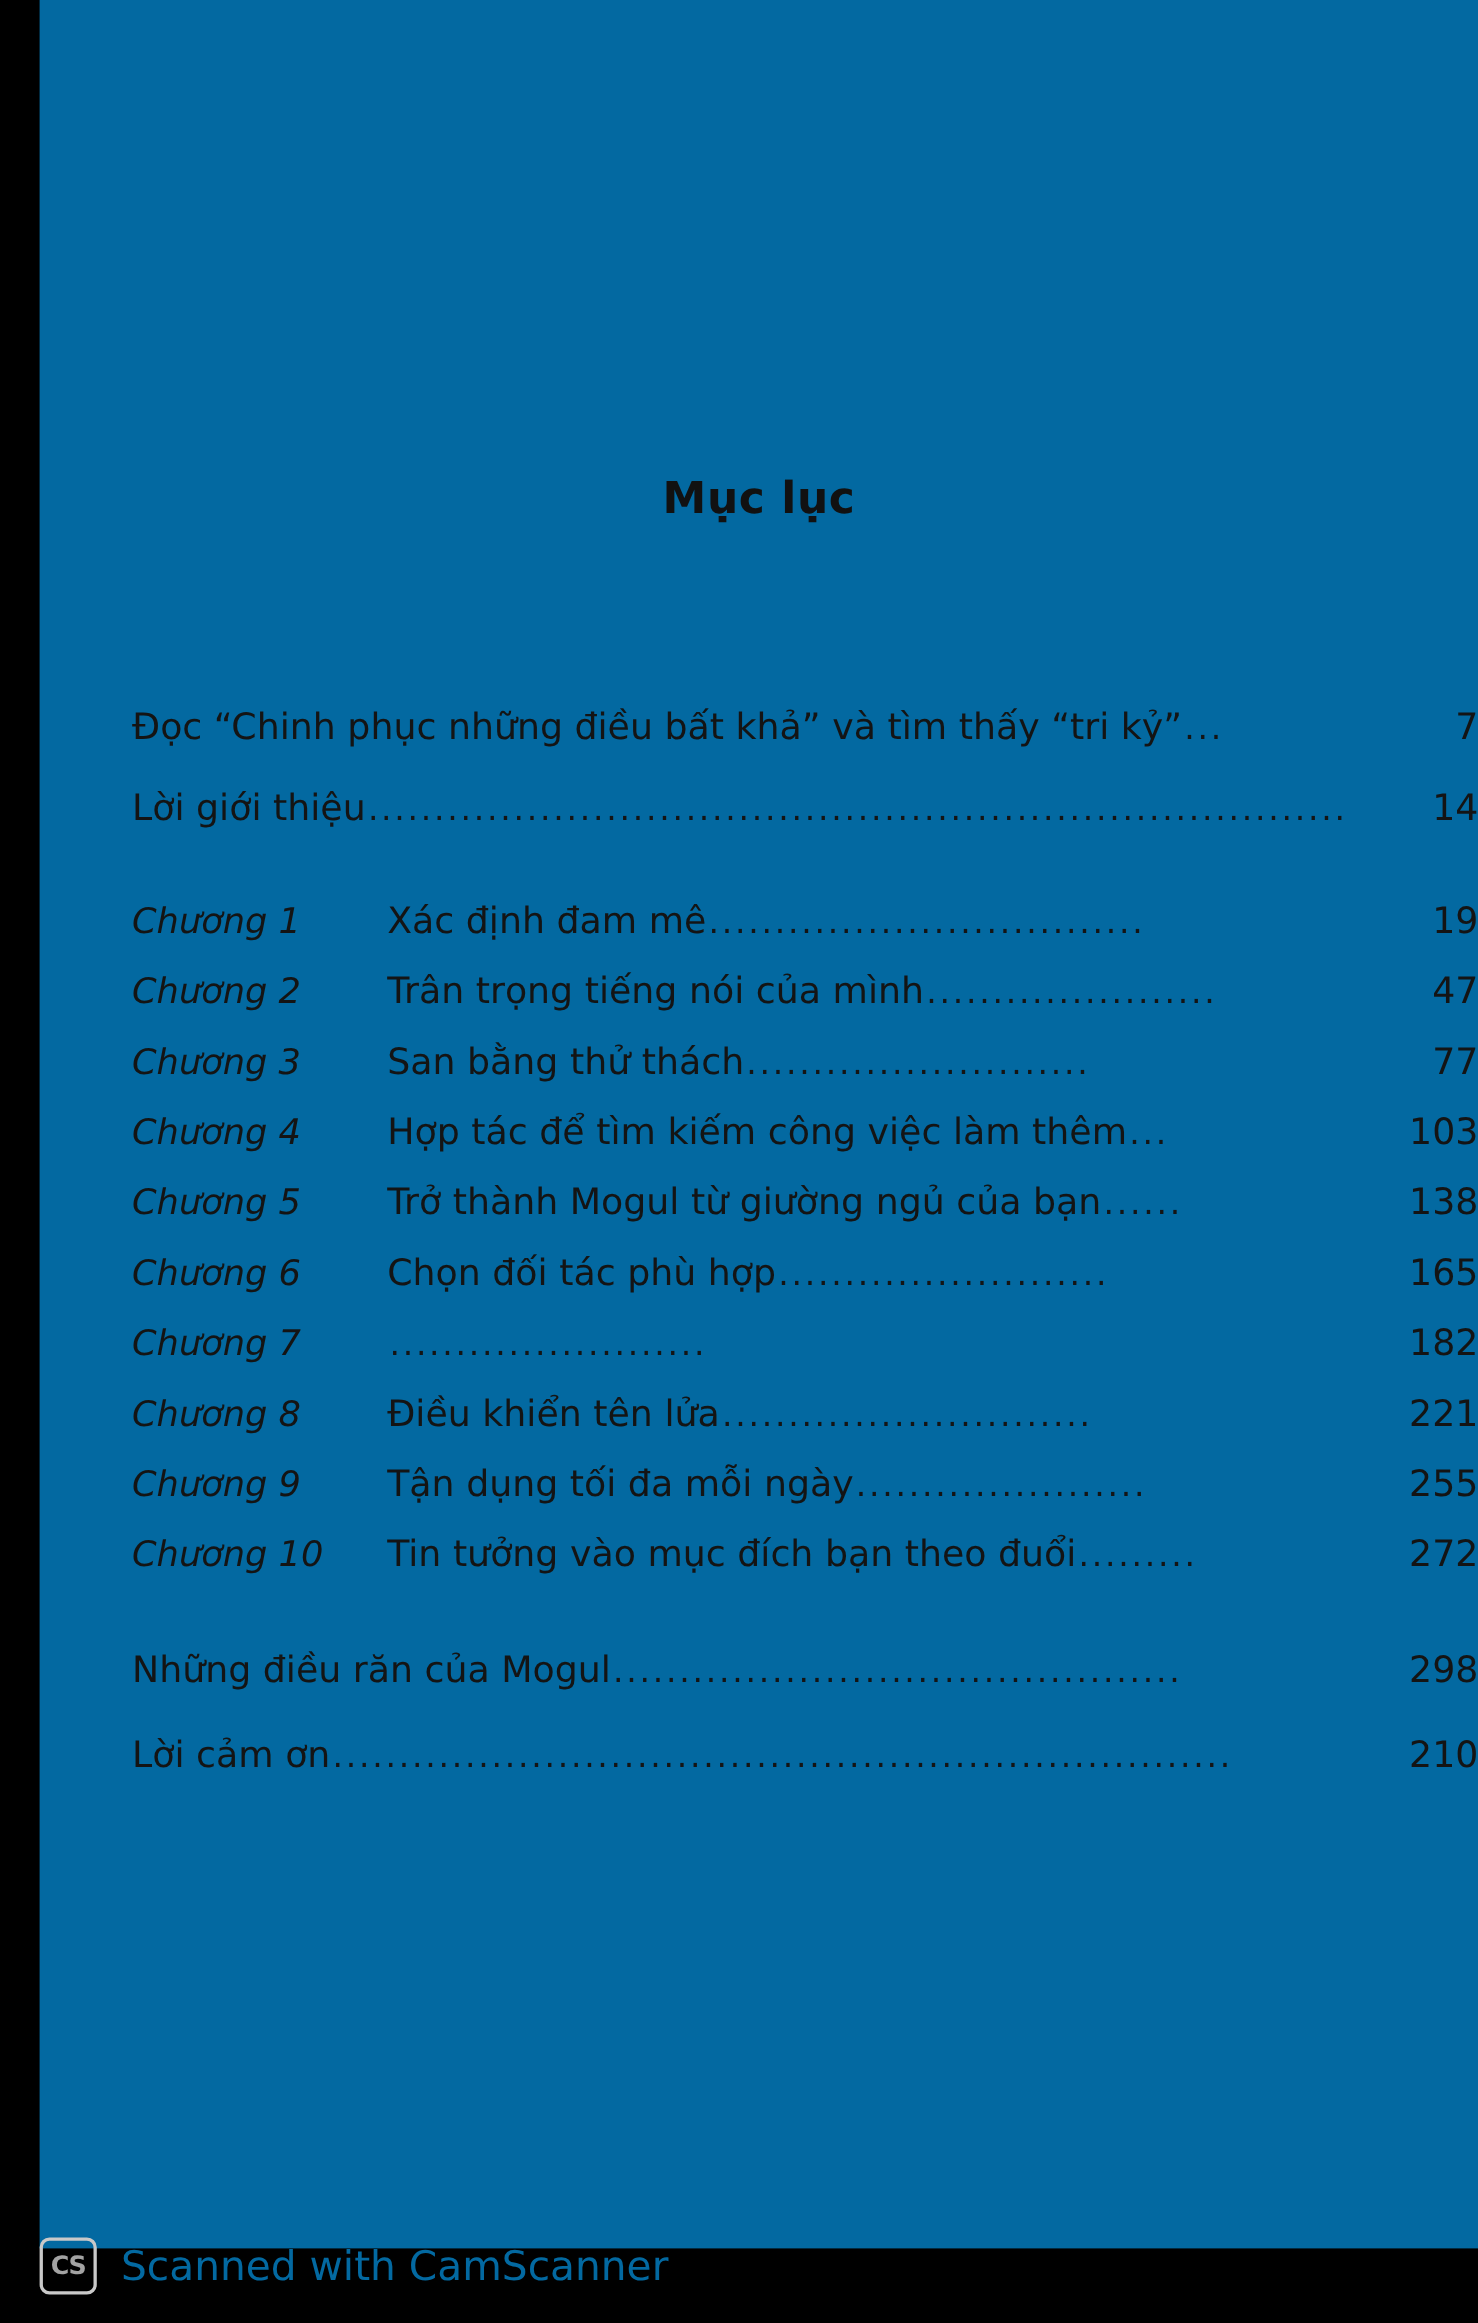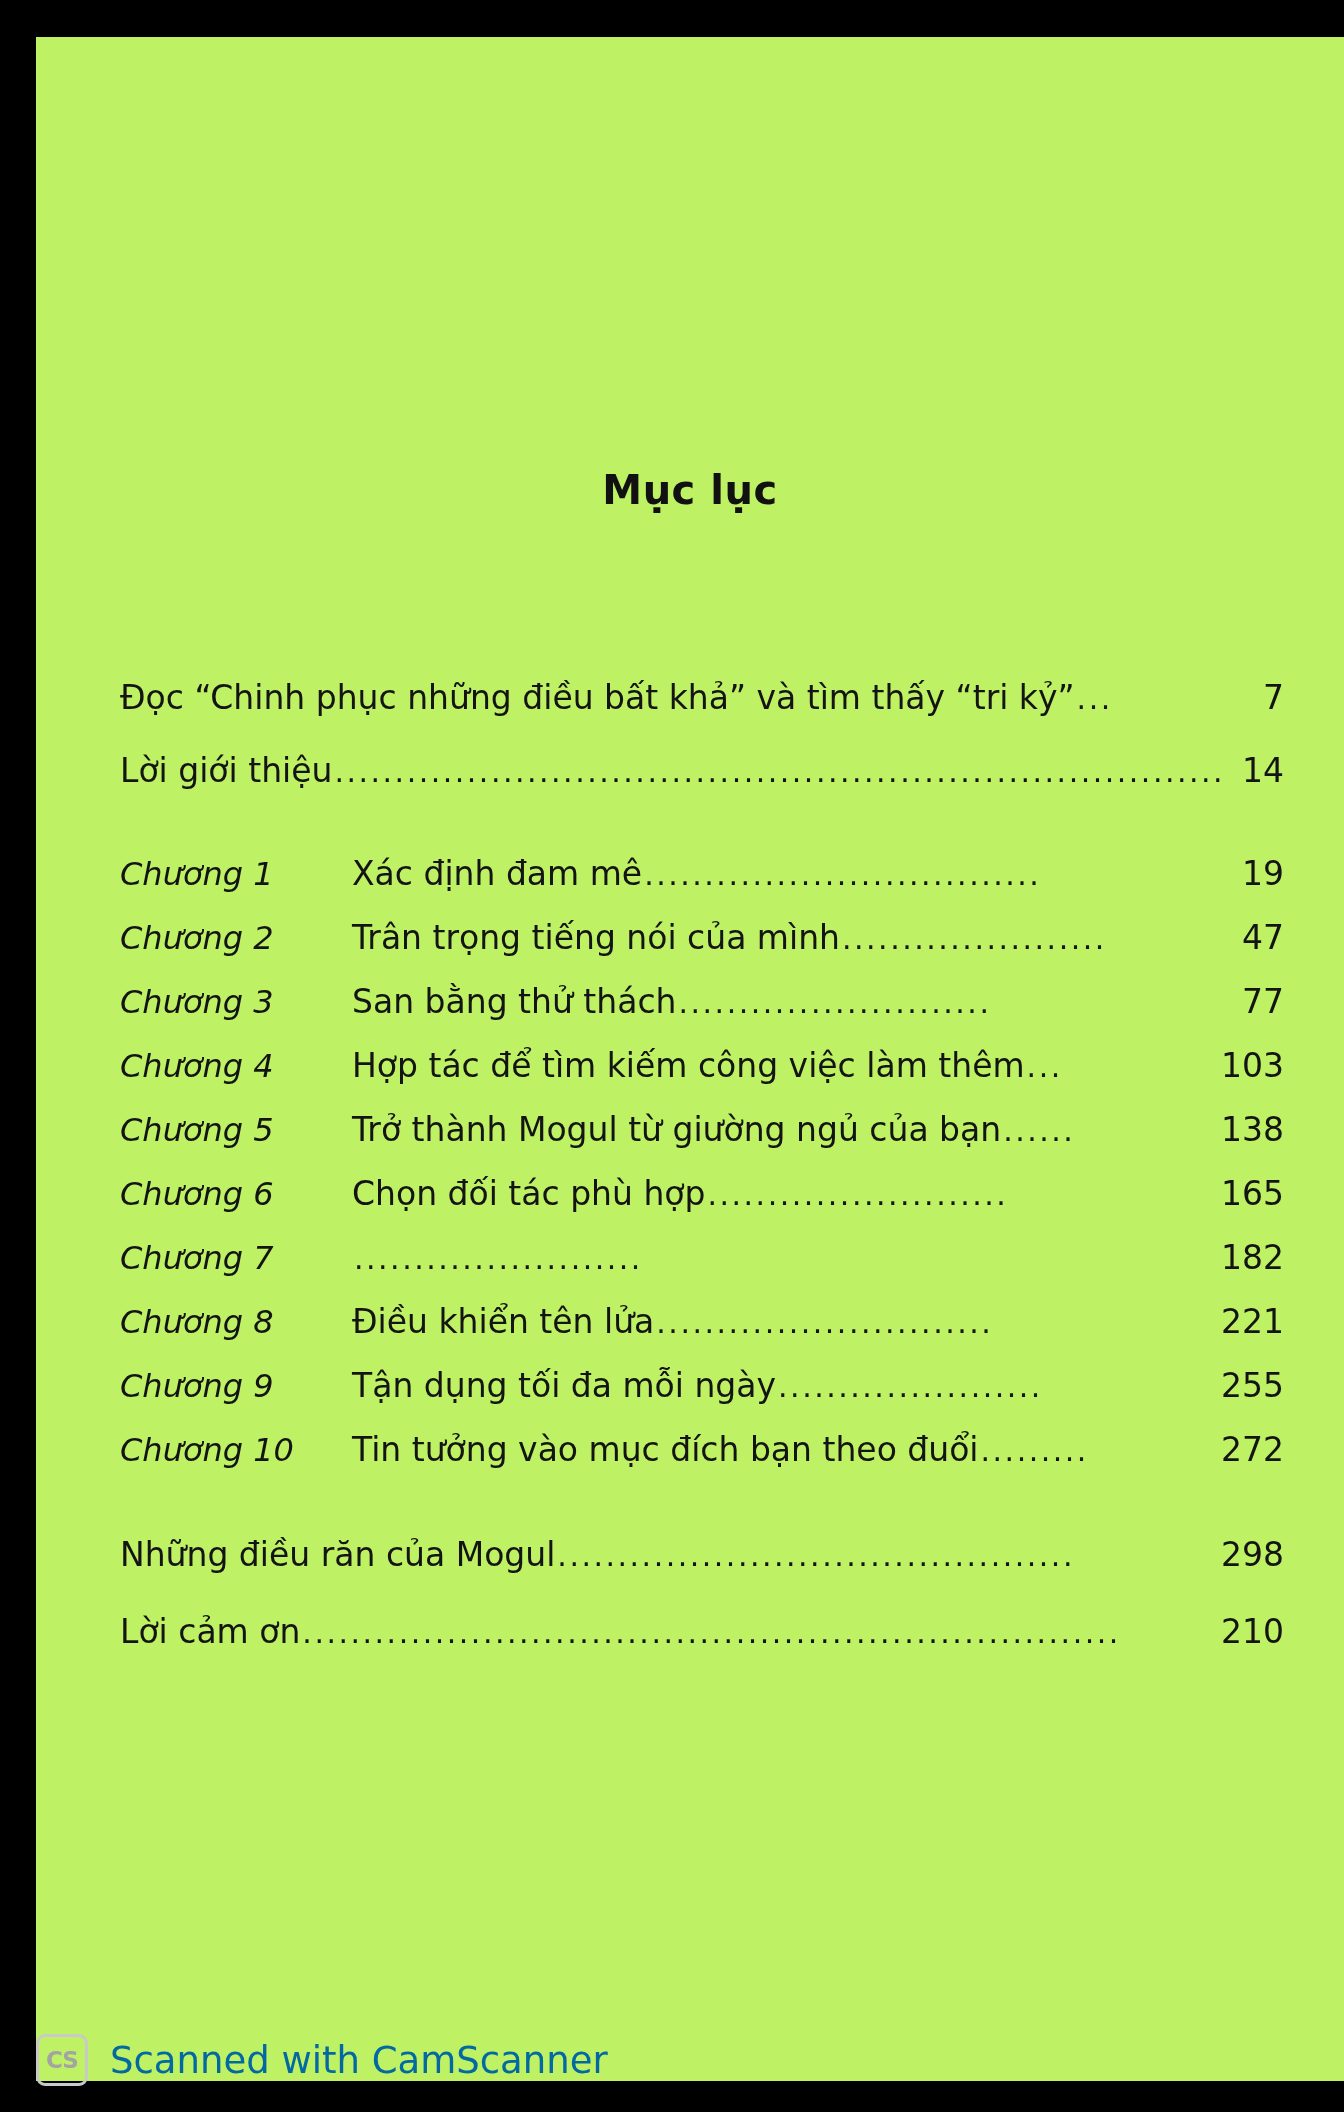--- a/index.html
+++ b/index.html
@@ -12,36 +12,34 @@
     height: 2112px;
     font-family: "DejaVu Sans", sans-serif;
     overflow: hidden;
   }
   .page {
     position: absolute;
     left: 36px;
     top: 0px;
     width: 1308px;
     height: 2044px;
-    background: #bef264;
+    background: #0369a1;
     box-sizing: border-box;
-    margin-top: 37px;
   }
   .toc-title {
     text-align: center;
     font-size: 40px;
     font-weight: bold;
     color: #111111;
     margin-top: 430px;
     letter-spacing: 0.5px;
   }
   .entries {
     margin-top: 165px;
     padding-left: 84px;
-    padding-right: 60px;
   }
   .entry {
     display: flex;
     align-items: baseline;
     font-size: 33px;
     color: #141414;
     margin-bottom: 26px;
     white-space: nowrap;
   }
   .entry .label {

